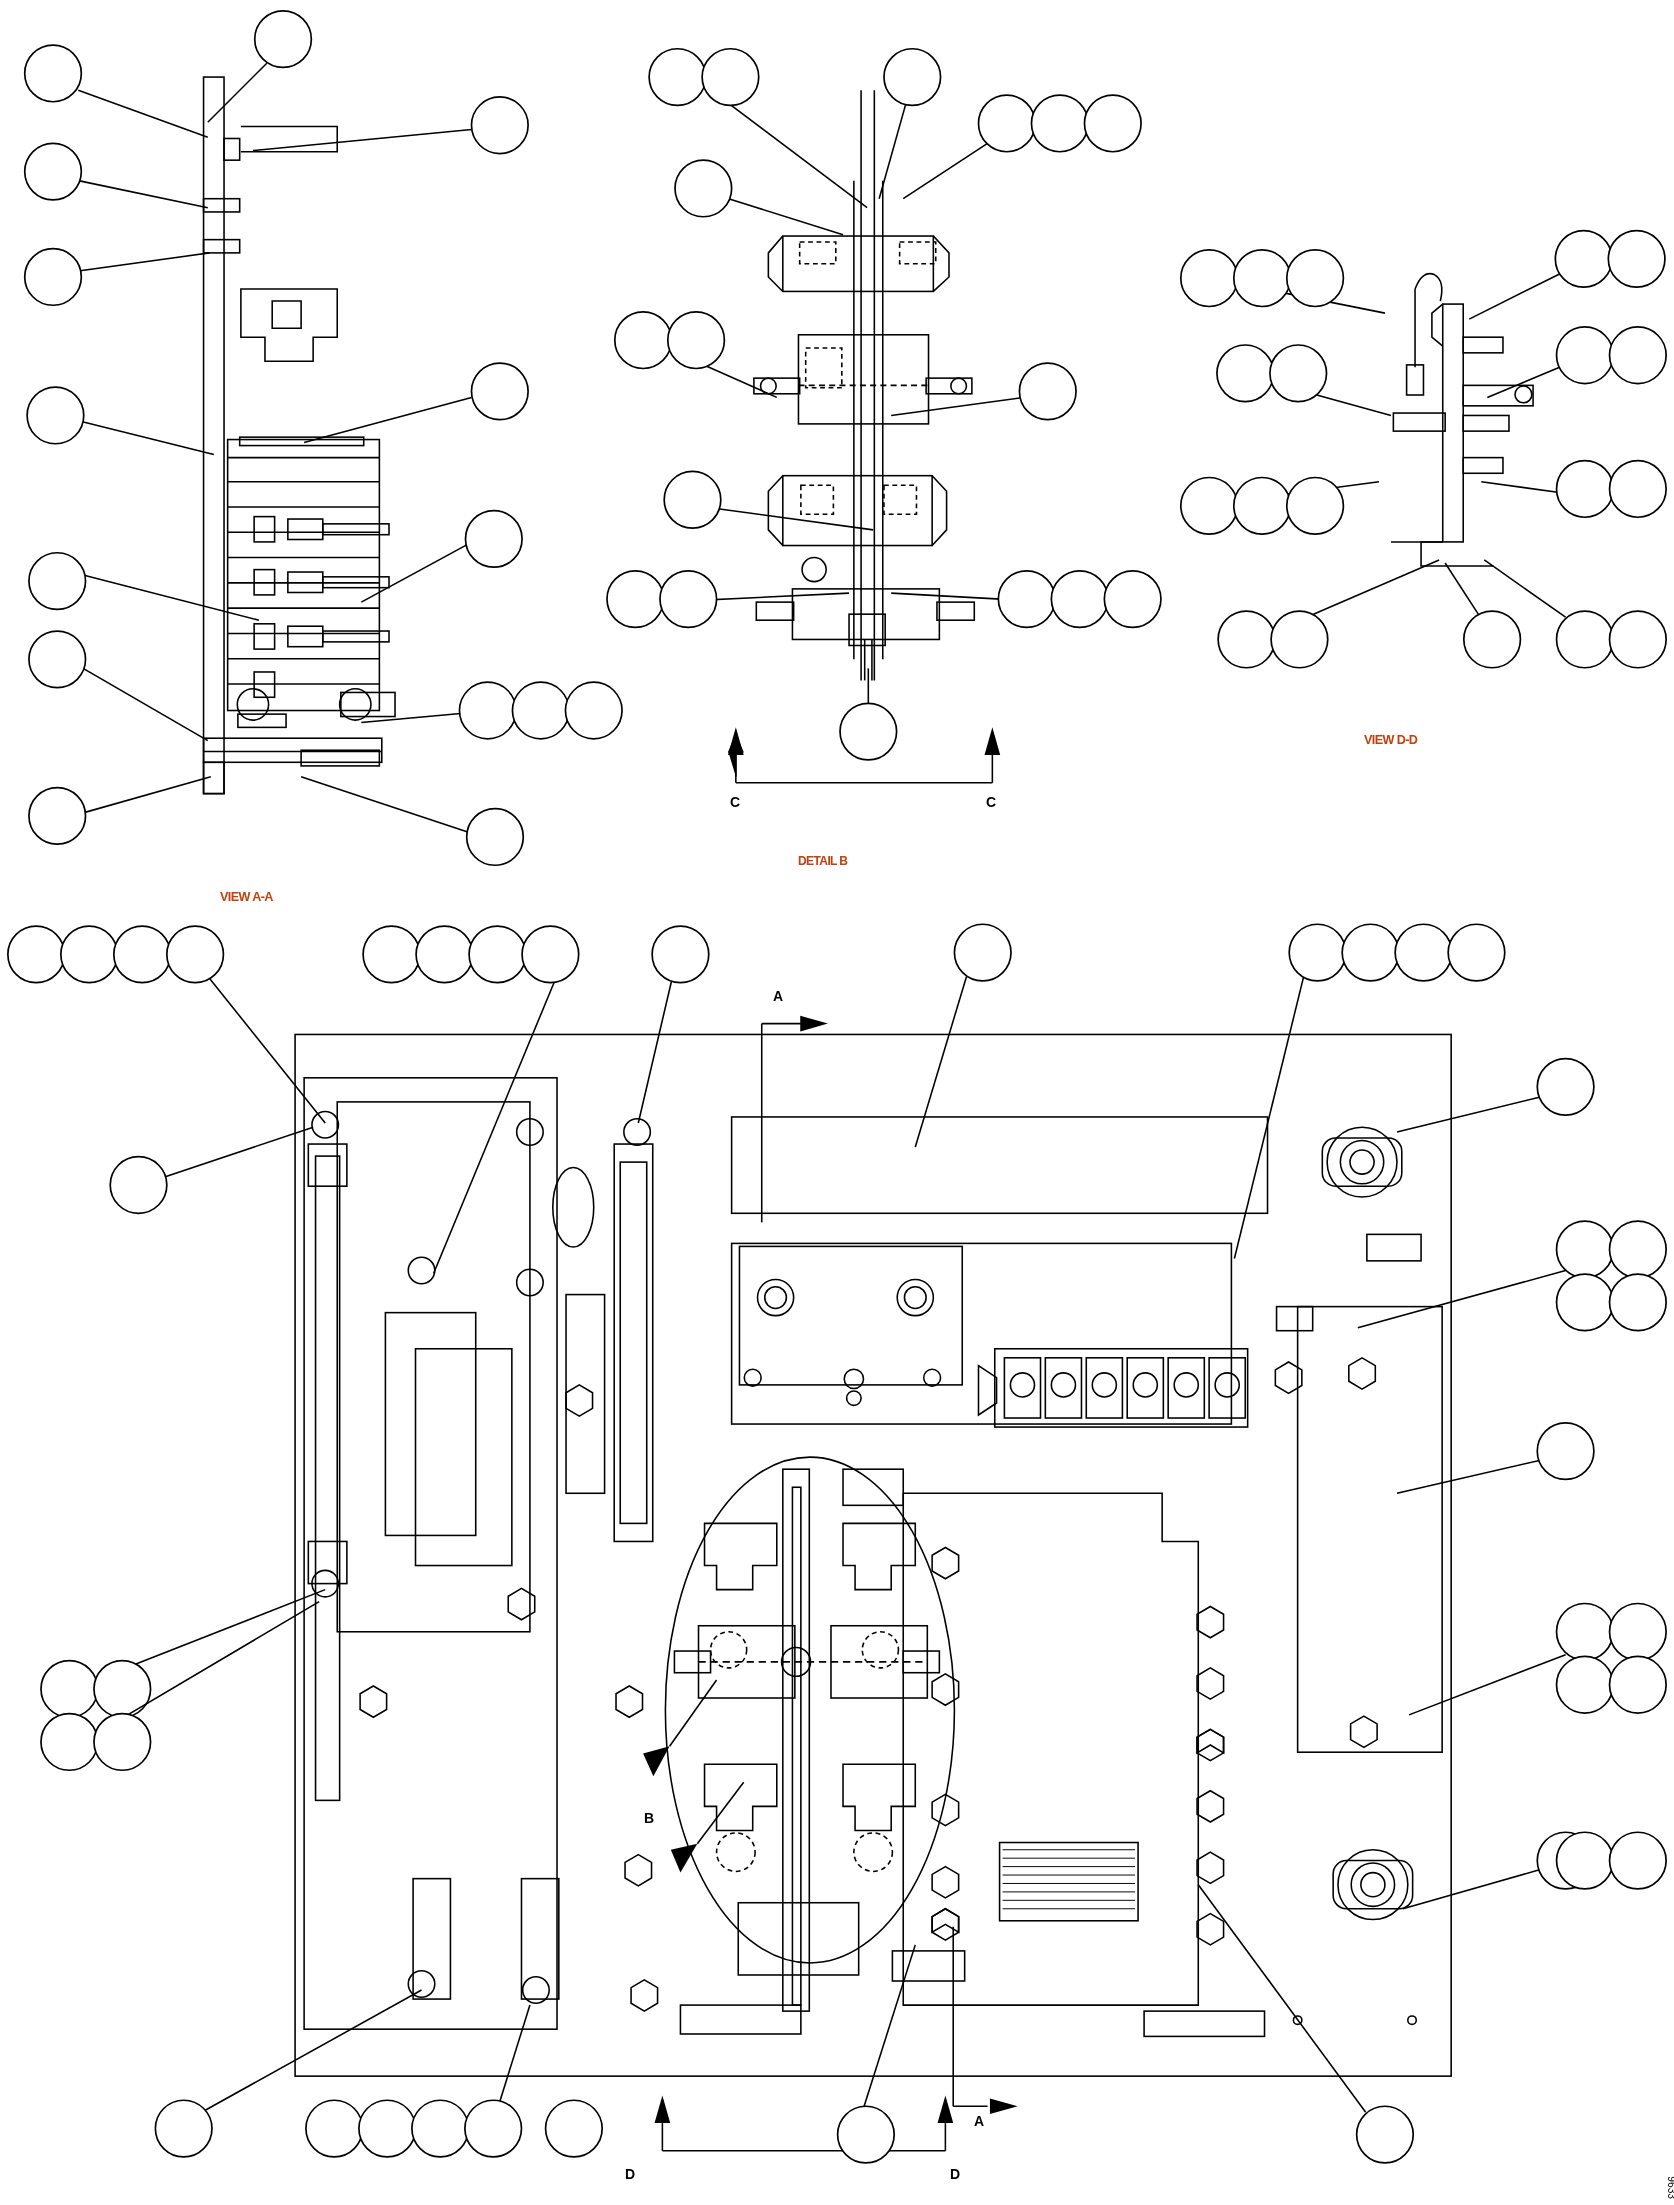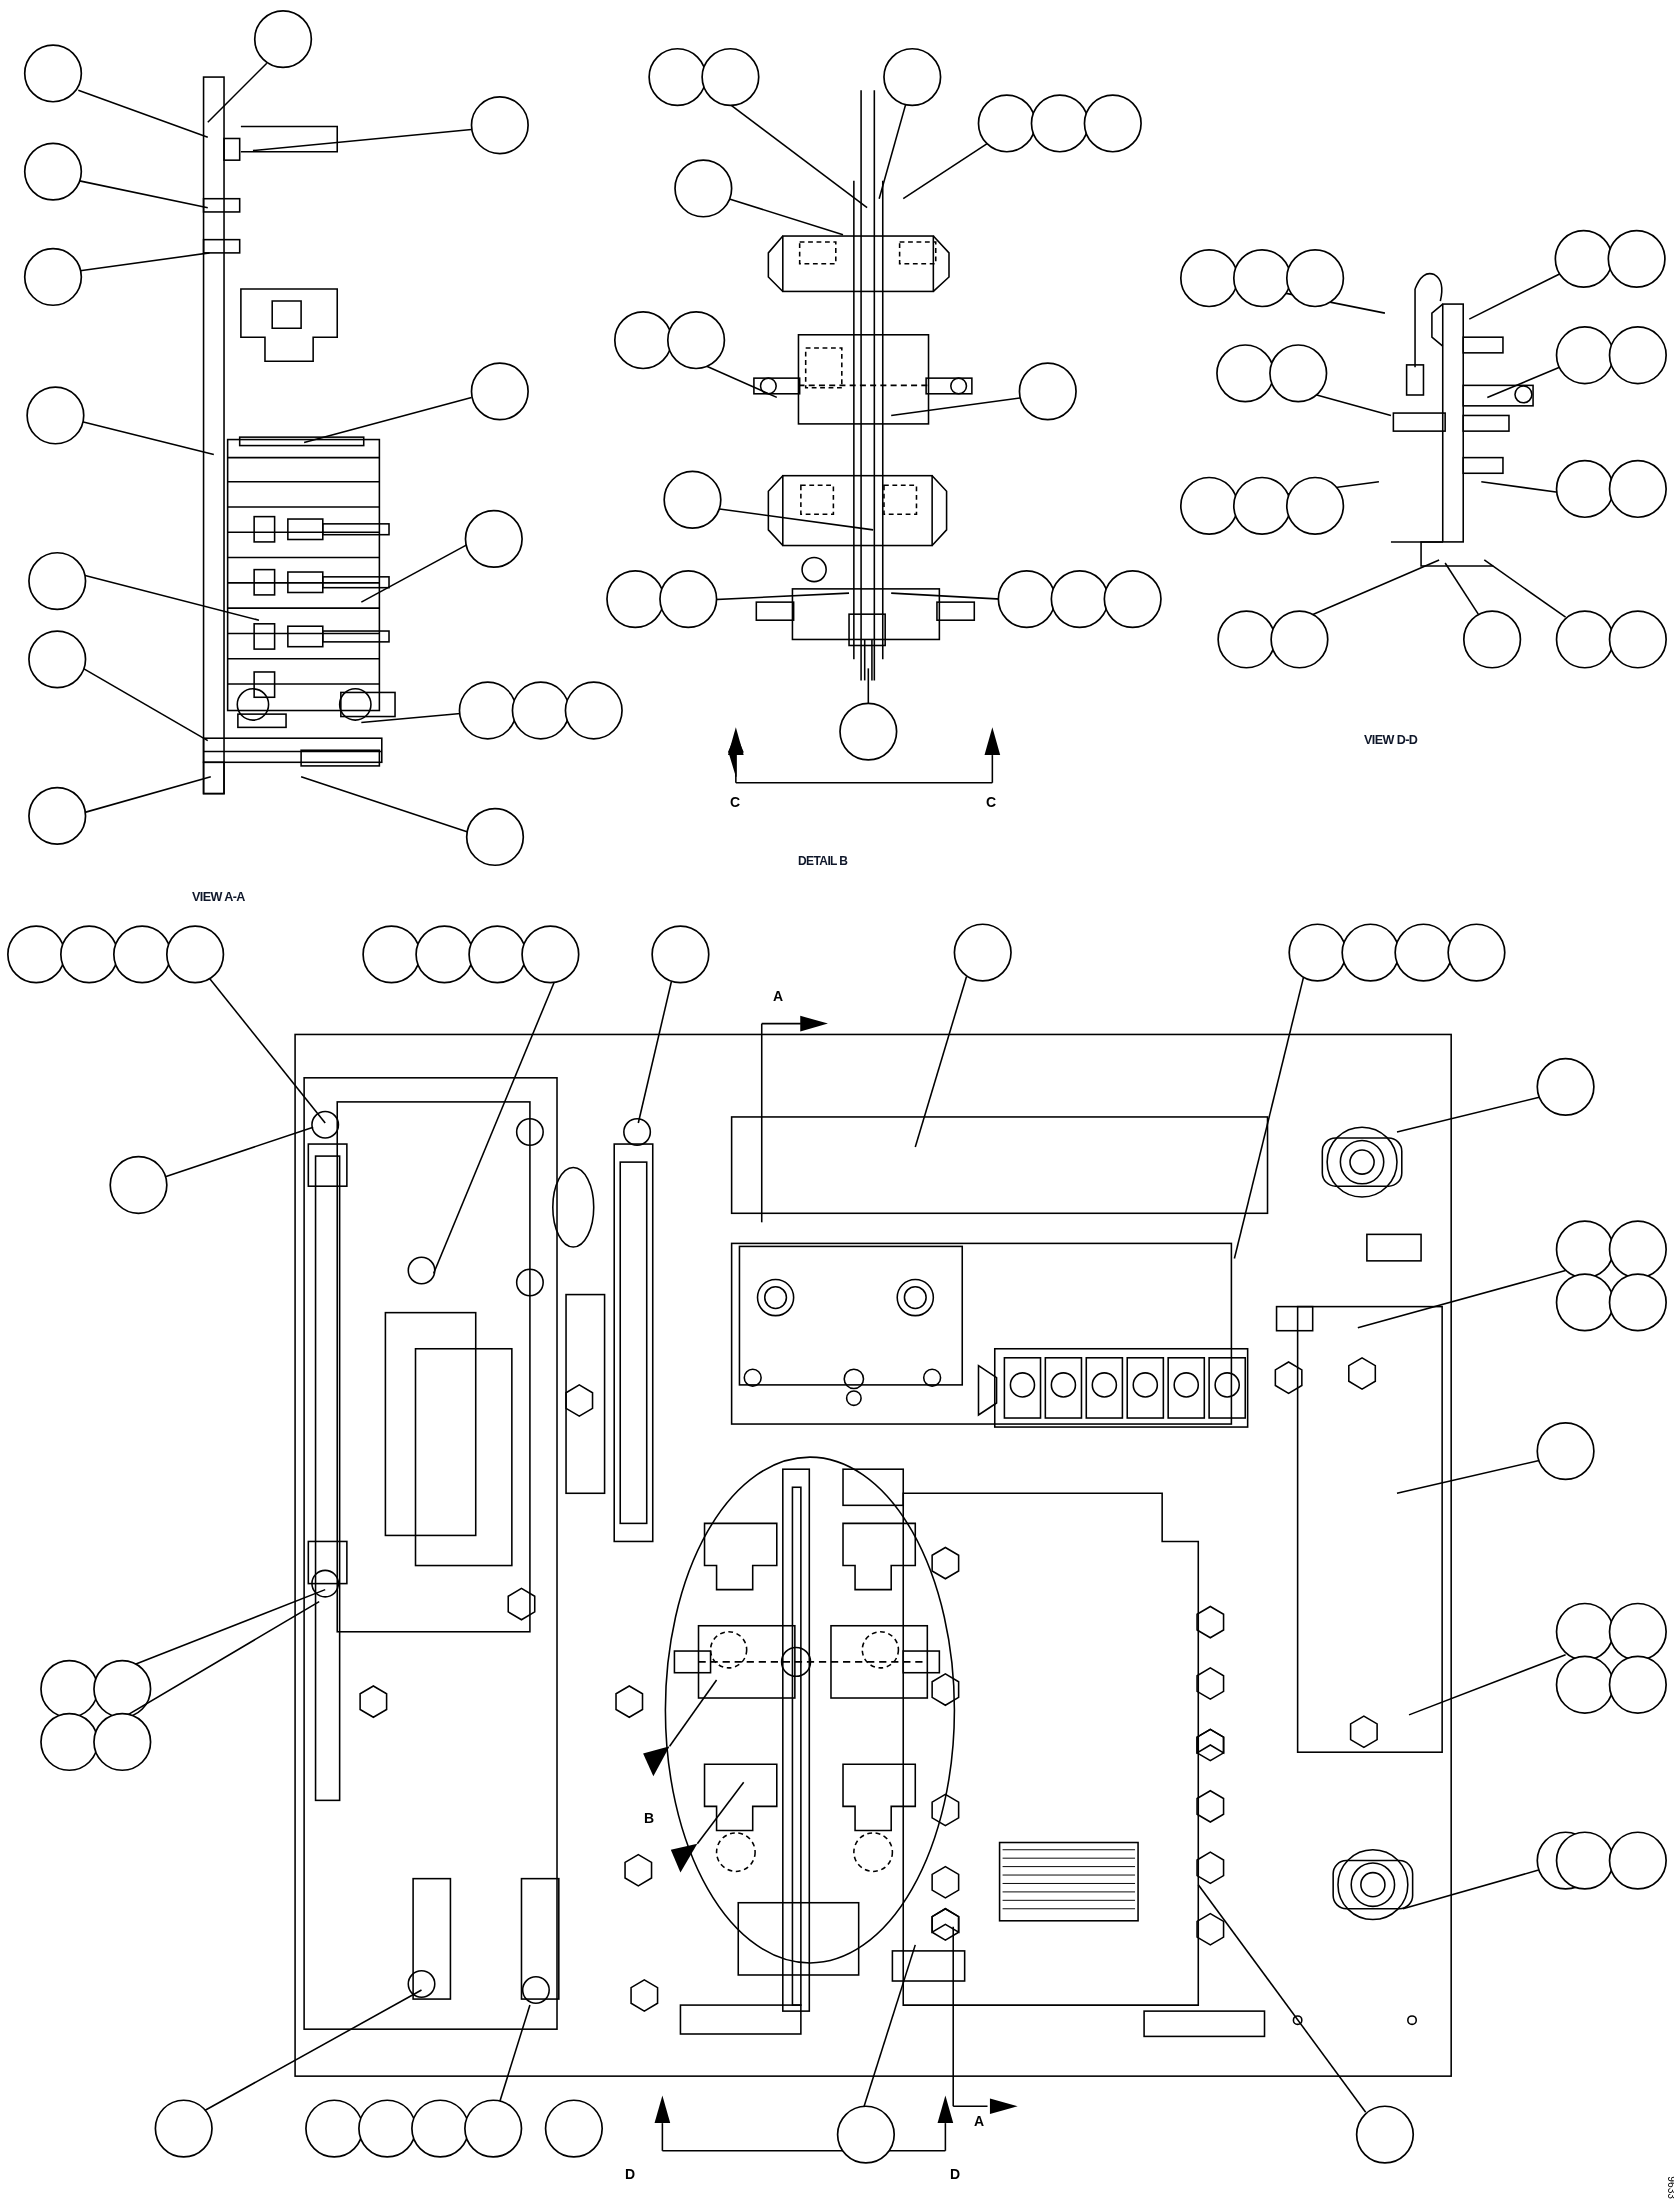--- a/index.html
+++ b/index.html
@@ -22,21 +22,21 @@
     left: 0;
     top: 0;
     width: 1674px;
     height: 2205px;
   }
   .vlabel {
     position: absolute;
     font-weight: bold;
     font-family: "Liberation Sans", sans-serif;
     letter-spacing: -0.6px;
-    color: #0f172a;
+    color: #c2410c;
     white-space: nowrap;
   }
   .sectletter {
     position: absolute;
     font-weight: bold;
     font-family: "Liberation Sans", sans-serif;
     color: #000;
     white-space: nowrap;
   }
   .cornercode {
@@ -450,21 +450,21 @@
           <circle cx="819" cy="3535" r="47" fill="#ffffff" stroke="#000000" stroke-width="2.8"></circle>
           <circle cx="953" cy="3535" r="47" fill="#ffffff" stroke="#000000" stroke-width="2.8"></circle>
           <polyline points="1435,3498 1520,3230" fill="none" stroke="#000000" stroke-width="2.6"></polyline>
           <circle cx="1438" cy="3545" r="47" fill="#ffffff" stroke="#000000" stroke-width="2.8"></circle>
           <polyline points="2268,3508 1990,3130" fill="none" stroke="#000000" stroke-width="2.6"></polyline>
           <circle cx="2300" cy="3545" r="47" fill="#ffffff" stroke="#000000" stroke-width="2.8"></circle>
         </g>
   </g>
 </svg>
 
-<div class="vlabel" style="left:192px;top:890px;font-size:12.6px;">VIEW A-A</div>
+<div class="vlabel" style="left:220px;top:890px;font-size:12.6px;">VIEW A-A</div>
 <div class="vlabel" style="left:798px;top:854px;font-size:12px;">DETAIL B</div>
 <div class="vlabel" style="left:1364px;top:733px;font-size:12.6px;">VIEW D-D</div>
 
 <div class="sectletter" style="left:730px;top:794px;font-size:14px;">C</div>
 <div class="sectletter" style="left:986px;top:794px;font-size:14px;">C</div>
 <div class="sectletter" style="left:773px;top:988px;font-size:14px;">A</div>
 <div class="sectletter" style="left:974px;top:2113px;font-size:14px;">A</div>
 <div class="sectletter" style="left:644px;top:1810px;font-size:14px;">B</div>
 <div class="sectletter" style="left:625px;top:2166px;font-size:14px;">D</div>
 <div class="sectletter" style="left:950px;top:2166px;font-size:14px;">D</div>

